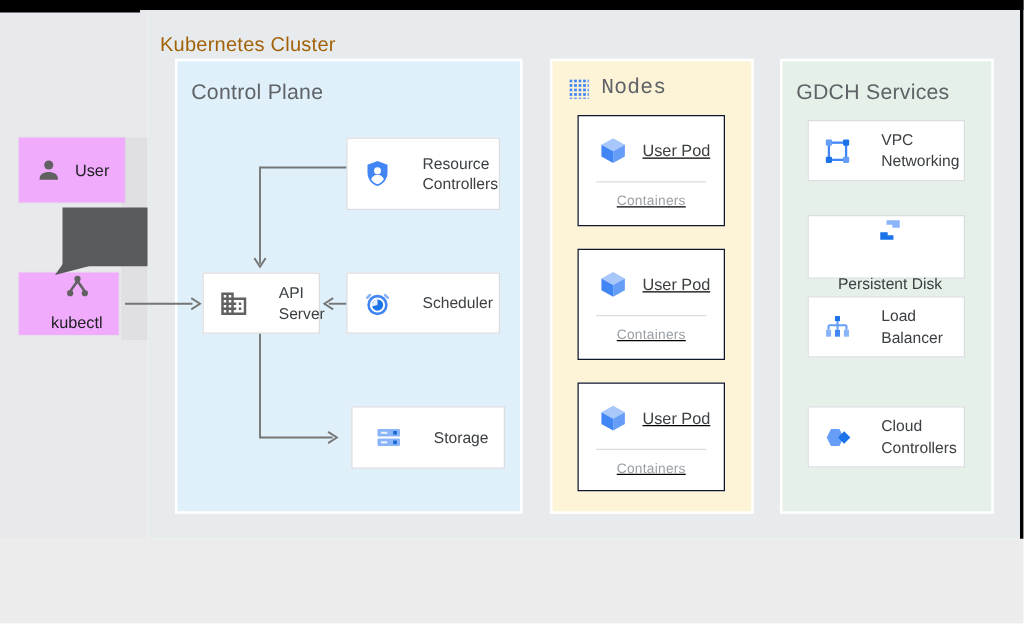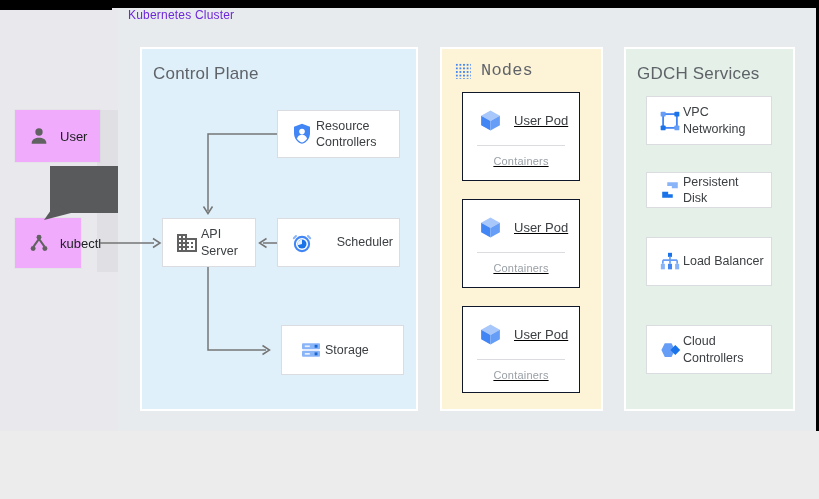--- a/index.html
+++ b/index.html
@@ -11,52 +11,52 @@
   .abs{position:absolute;}
   
   .bar-top{left:0;top:0;width:819px;height:8px;background:#000;z-index:6;}
   .bar-top-left{left:0;top:0;width:112px;height:10px;background:#000;z-index:7;}
   .edge-right{left:816px;top:0;width:3px;height:431px;background:#000;z-index:7;}
   
   .left-col{left:0;top:8px;width:118px;height:423px;background:#e9e9ed;z-index:1;}
   .cluster-area{left:118px;top:8px;width:698px;height:423px;background:#e8ebee;z-index:1;}
   .bottom-strip{left:0;top:431px;width:819px;height:68px;background:#ececec;z-index:1;}
   .shade{left:97px;top:110px;width:21px;height:162px;background:#e0e0e4;z-index:2;}
-  .cluster-label{left:128px;top:8px;font-size:12px;color:#6d28d9;z-index:3;letter-spacing:.2px;}
+  .cluster-label{left:128px;top:28px;font-size:16px;color:#a16207;z-index:3;letter-spacing:.2px;}
   
   .panel{box-sizing:border-box;border:2px solid #ffffff;z-index:2;}
   .cp-panel{left:140px;top:47px;width:278px;height:364px;background:#dff0fa;}
   .nodes-panel{left:440px;top:47px;width:163px;height:364px;background:#fdf3d7;}
   .gdch-panel{left:624px;top:47px;width:171px;height:364px;background:#e4f0e8;}
   .panel-label{font-size:17px;color:#5f6368;letter-spacing:.2px;}
   .cp-label{left:153px;top:64px;z-index:3;}
   .gdch-label{left:637px;top:64px;z-index:3;}
   .nodes-label-row{left:455px;top:61px;z-index:3;display:flex;align-items:center;gap:10px;font-family:Liberation Mono, monospace;}
   .dot-grid{width:16px;height:16px;
     background-image:radial-gradient(#4285f4 1.1px, rgba(66,133,244,0) 1.3px);
     background-size:3.6px 3.6px;background-position:0 0;}
   
   .nbox{box-sizing:border-box;background:#fff;border:1px solid #dadce0;z-index:3;
-    display:flex;align-items:center;gap:2px;padding:0 6px 0 12px;}
+    display:flex;align-items:center;gap:24px;padding:0 6px 0 12px;}
   .nbox .lbl{font-size:12.5px;line-height:1.3;color:#3c4043;}
-  .rc-box{left:277px;top:110px;width:123px;height:48px;}
+  .rc-box{left:277px;top:110px;width:123px;height:58px;}
   .api-box{left:162px;top:218px;width:94px;height:49px;}
   .sched-box{left:277px;top:218px;width:123px;height:49px;justify-content:space-between;}
   .storage-box{left:281px;top:325px;width:123px;height:50px;padding-left:17px;}
   .svc-vpc{left:646px;top:96px;width:126px;height:49px;}
-  .svc-pd{left:646px;top:172px;width:126px;height:36px;}
+  .svc-pd{left:646px;top:172px;width:126px;height:51px;flex-direction:column;}
   .svc-lb{left:646px;top:237px;width:126px;height:49px;}
   .svc-co{left:646px;top:325px;width:126px;height:49px;}
   
   .actor{box-sizing:border-box;background:#f0abfc;z-index:4;
     display:flex;align-items:center;gap:10px;padding-left:13px;
     box-shadow:0 0 0 1px rgba(0,0,0,0.02);}
   .actor .lbl{font-size:13px;color:#202124;}
   .user-box{left:15px;top:110px;width:85px;height:52px;}
-  .kubectl-box{left:15px;top:218px;width:66px;height:50px;}
+  .kubectl-box{left:15px;top:218px;width:80px;height:50px;flex-direction:column;}
   
   .pod{box-sizing:border-box;background:#fff;border:1px solid #0f172a;z-index:3;text-decoration:underline;}
   .pod-1{left:462px;top:92px;width:118px;height:89px;}
   .pod-2{left:462px;top:199px;width:118px;height:89px;}
   .pod-3{left:462px;top:306px;width:118px;height:87px;}
   .pod-row{display:flex;align-items:center;gap:11px;padding:15px 0 0 15px;}
   .pod-row .lbl{font-size:13px;color:#3c4043;}
   .pod-div{border-top:1px solid #dadce0;margin:12px 14px 0 14px;}
   .pod-sub{text-align:center;margin-top:9px;font-size:11px;color:#9aa0a6;letter-spacing:.2px;}
   .icon{flex:0 0 auto;display:block;}

